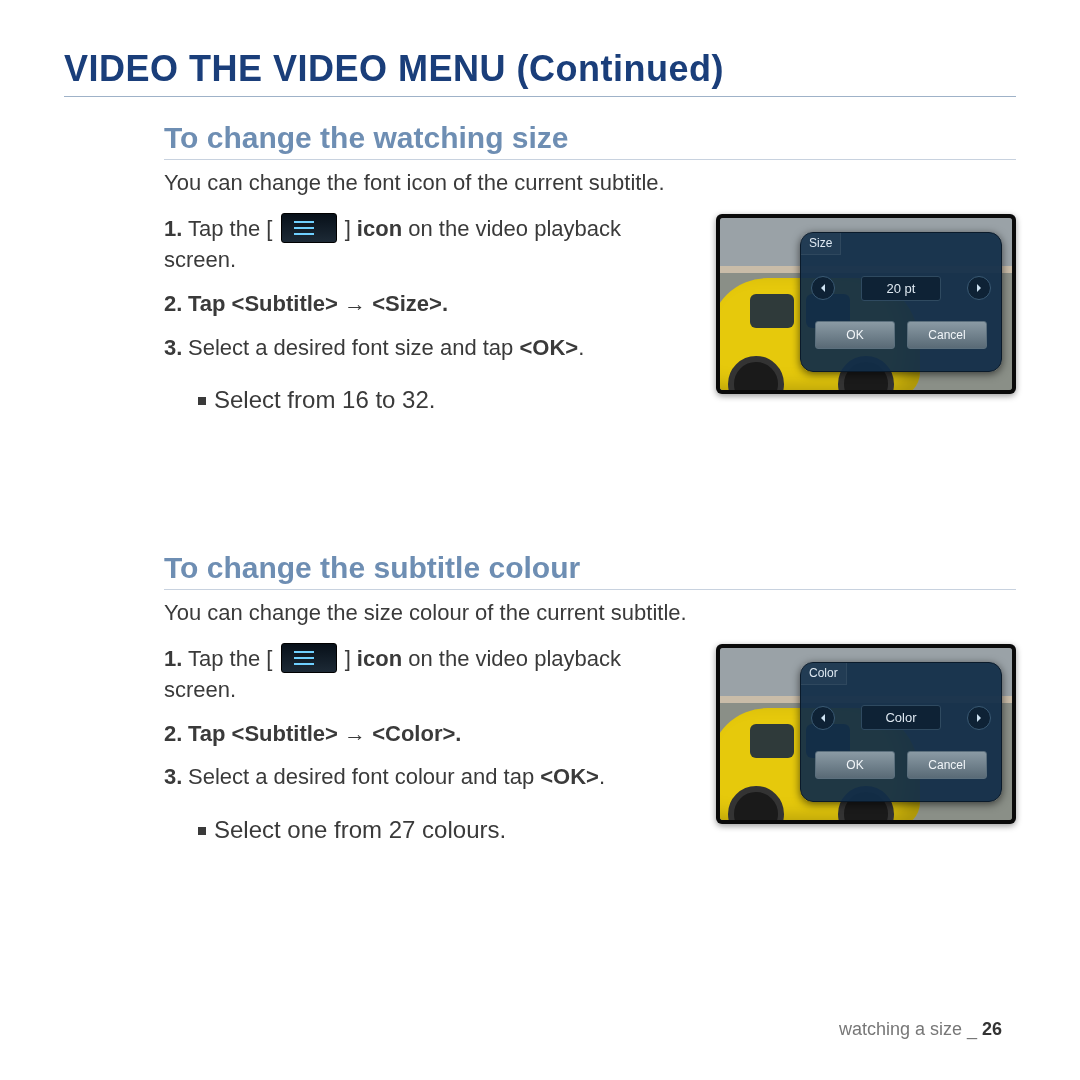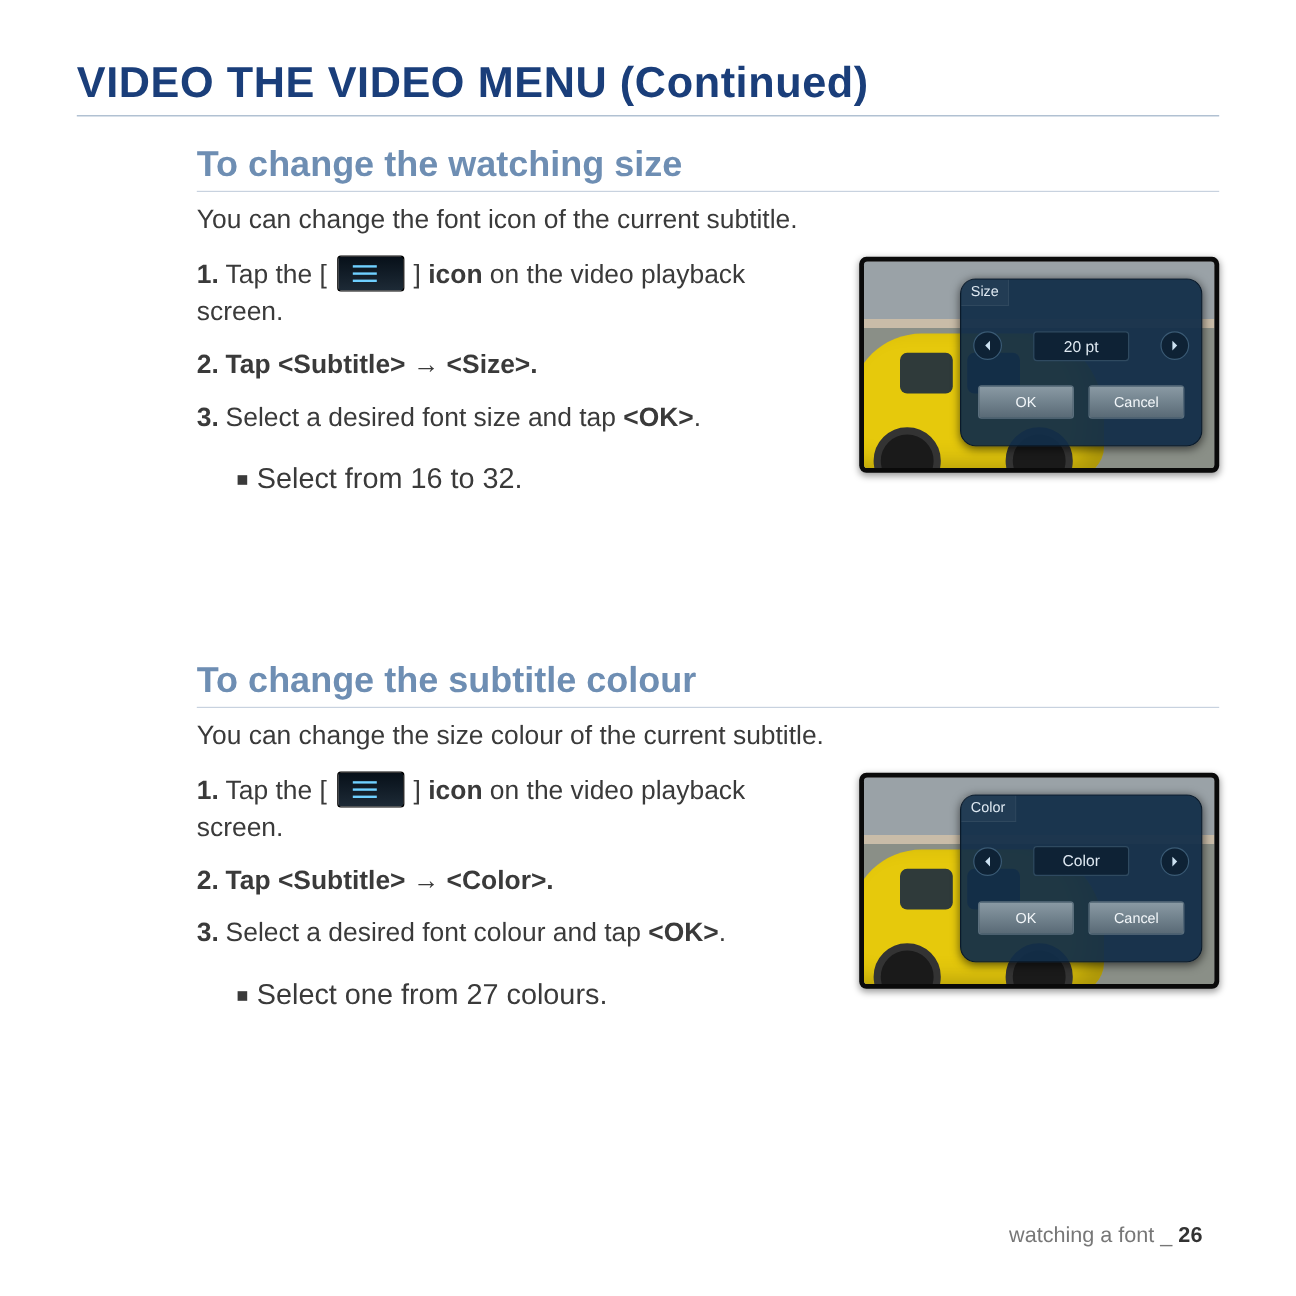--- a/index.html
+++ b/index.html
@@ -154,15 +154,15 @@
               <span class="pbtn">OK</span>
               <span class="pbtn">Cancel</span>
             </div>
           </div>
         </div>
       </div>
     </div>
   </div>
 
   <div class="footer">
-    <span>watching a font _ </span><span class="pn">26</span>
+    <span>watching a size _ </span><span class="pn">26</span>
   </div>
 </div>
 
 </body></html>

